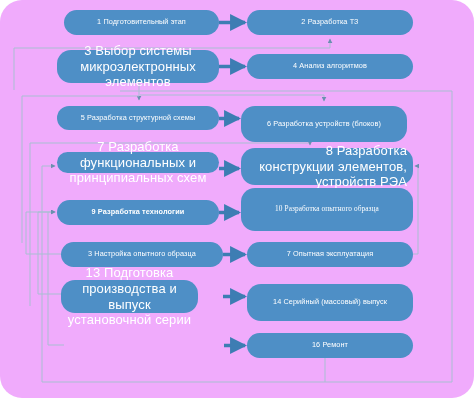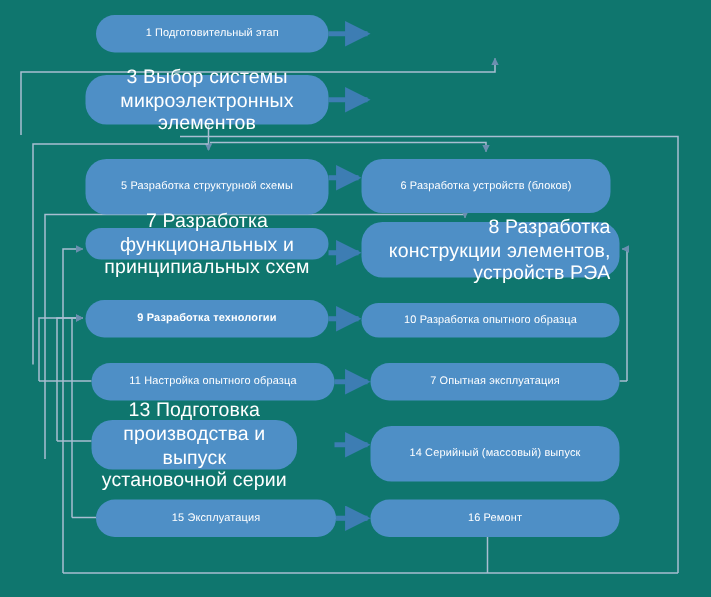--- a/index.html
+++ b/index.html
@@ -5,22 +5,23 @@
 <style>
   html,body{margin:0;padding:0;background:#ffffff;}
   body{
     font-family:"Liberation Sans","DejaVu Sans",sans-serif;
     -webkit-font-smoothing:antialiased;
   }
   #stage{
     position:relative;
     width:474px;
     height:398px;
-    background:#0f766e;
+    background:#f0abfc;
     overflow:hidden;
+    border-radius:22px;
   }
   #wires{
     position:absolute;
     left:0; top:0;
     width:474px; height:398px;
     pointer-events:none;
   }
   .node{
     position:absolute;
     box-sizing:border-box;
@@ -80,27 +81,28 @@
       <path d="M325,358 L325,382"></path>
       <path d="M42,382 L452,382"></path>
       <path d="M26,254 L61,254"></path>
       <path d="M38,294 L61,294"></path>
       <path d="M48,345 L64,345"></path>
       <path d="M418,254 L413,254"></path>
     </g>
   </svg>
 
   <div class="node" style="left:64px;  top:10px;  width:155px; height:25px;">1 Подготовительный этап</div>
+  <div class="node" style="left:247px; top:10px;  width:166px; height:25px;">2 Разработка ТЗ</div>
   <div class="node two-line" style="left:57px; top:50px; width:162px; height:33px;">3 Выбор системы микроэлектронных элементов</div>
-  <div class="node" style="left:57px;  top:106px; width:162px; height:37px;">5 Разработка структурной схемы</div>
+  <div class="node" style="left:247px; top:54px;  width:166px; height:25px;">4 Анализ алгоритмов</div>
+  <div class="node" style="left:57px;  top:106px; width:162px; height:24px;">5 Разработка структурной схемы</div>
   <div class="node" style="left:241px; top:106px; width:166px; height:36px;">6 Разработка устройств (блоков)</div>
   <div class="node two-line" style="left:57px; top:152px; width:162px; height:21px;">7 Разработка функциональных и принципиальных схем</div>
   <div class="node two-line" style="left:241px; top:148px; width:172px; height:37px;text-align:right;">8 Разработка конструкции элементов, устройств РЭА</div>
   <div class="node" style="left:57px;  top:200px; width:162px; height:25px;font-weight:bold;">9 Разработка технологии</div>
-  <div class="node" style="left:241px; top:202px; width:172px; height:23px;">10 Разработка опытного образца</div>
-  <div class="node" style="left:61px;  top:242px; width:162px; height:25px;">11 Настройка опытного образца</div>
+  <div class="node" style="left:241px; top:188px; width:172px; height:43px;font-family:Liberation Serif, serif;">10 Разработка опытного образца</div>
+  <div class="node" style="left:61px;  top:242px; width:162px; height:25px;">3 Настройка опытного образца</div>
   <div class="node" style="left:247px; top:242px; width:166px; height:25px;">7 Опытная эксплуатация</div>
   <div class="node two-line" style="left:61px; top:280px; width:137px; height:33px;">13 Подготовка производства и выпуск установочной серии</div>
   <div class="node" style="left:247px; top:284px; width:166px; height:37px;">14 Серийный (массовый) выпуск</div>
-  <div class="node" style="left:64px;  top:333px; width:160px; height:25px;">15 Эксплуатация</div>
   <div class="node" style="left:247px; top:333px; width:166px; height:25px;">16 Ремонт</div>
 
 </div>
 
 </body></html>

